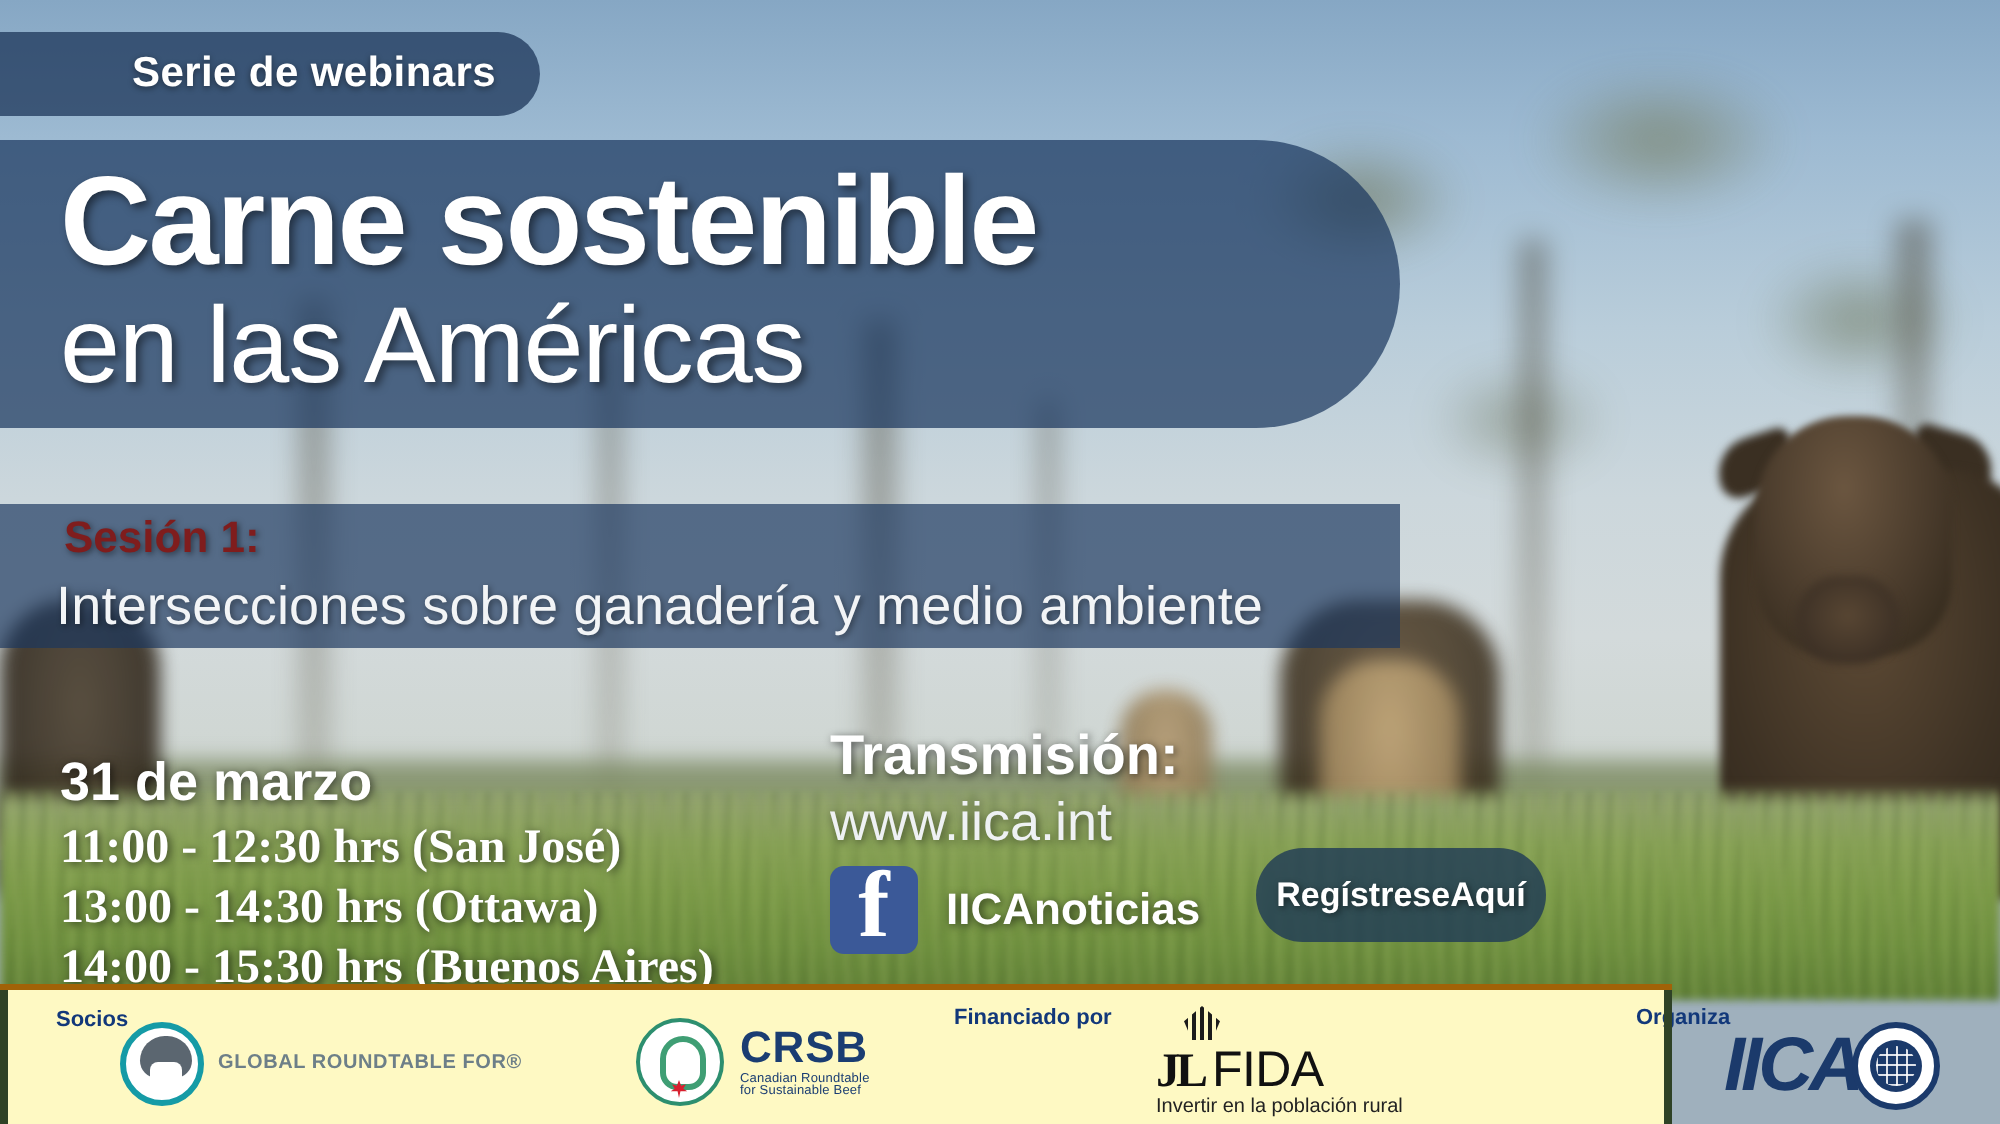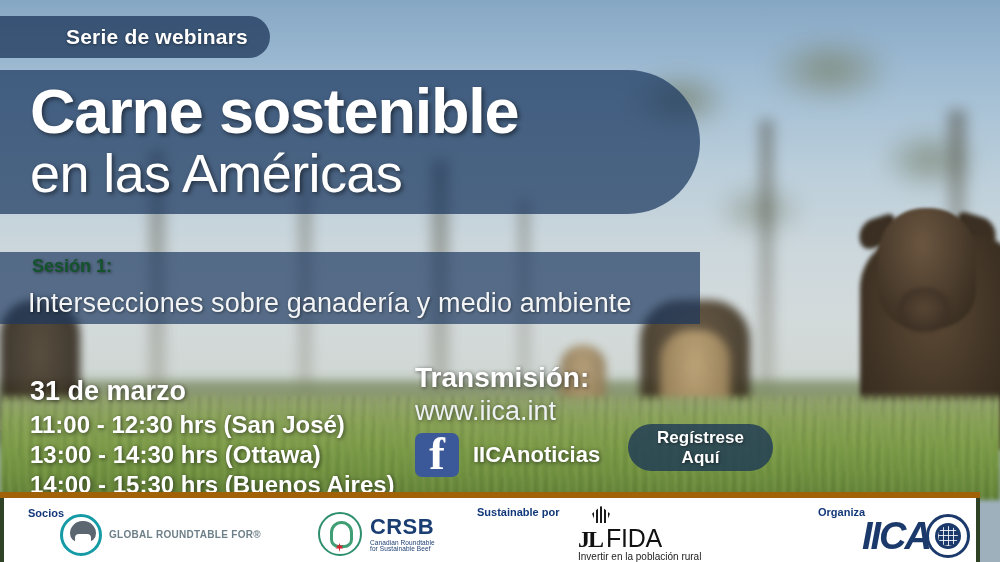--- a/index.html
+++ b/index.html
@@ -163,39 +163,39 @@
     text-shadow: 2px 2px 4px rgba(0,0,0,.5);
     white-space: nowrap;
   }
 
   .session-band {
     position: absolute; left: -20px; top: 252px; width: 720px; height: 72px;
     background: rgba(26,54,94,.68);
   }
   .session-title {
     position: absolute; left: 32px; top: 256px;
-    font-size: 18px; font-weight: bold; color: #14532d;
+    font-size: 22px; font-weight: bold; color: #7f1d1d;
     text-shadow: 1px 1px 3px rgba(0,0,0,.5);
     text-align: right;
   }
   .session-sub {
     position: absolute; left: 28px; top: 288px;
     font-size: 27px; font-weight: 300; color: #f2f4f6; letter-spacing: .1px;
     text-shadow: 1px 1px 3px rgba(0,0,0,.45);
     white-space: nowrap;
   }
 
   .date-block { position: absolute; left: 30px; top: 352px; margin-top: 24px; }
   .date-main {
     font-size: 27px; font-weight: bold; color: #fff;
     text-shadow: 1px 1px 4px rgba(0,0,0,.6); margin-bottom: 3px;
   }
   .time-row {
     font-size: 24px; font-weight: bold; color: #fff; line-height: 1.24;
-    text-shadow: 1px 1px 4px rgba(0,0,0,.6); white-space: nowrap;
+    text-shadow: 1px 1px 4px rgba(0,0,0,.6); white-space: nowrap; font-family: Liberation Serif, serif;
   }
 
   .stream-block { position: absolute; left: 415px; top: 362px; }
   .stream-title {
     font-size: 28px; font-weight: bold; color: #fff;
     text-shadow: 1px 1px 4px rgba(0,0,0,.6);
   }
   .stream-url {
     font-size: 27px; font-weight: 300; color: #eef1f3; margin-top: 2px;
     text-shadow: 1px 1px 4px rgba(0,0,0,.5);
@@ -214,33 +214,33 @@
   }
   .fb-label {
     margin-left: 14px; font-size: 22px; font-weight: bold; color: #fff;
     text-shadow: 1px 1px 4px rgba(0,0,0,.6);
   }
 
   .register-btn {
     position: absolute; left: 628px; top: 424px; width: 145px; height: 47px;
     background: rgba(30,58,86,.80);
     border-radius: 24px;
-    display: flex; flex-direction: column; align-items: center; justify-content: center;
+    display: flex; flex-direction: row; align-items: center; justify-content: center;
     cursor: pointer; border: none;
   }
   .register-btn div {
     color: #fff; font-size: 17px; font-weight: bold; line-height: 1.15;
     text-shadow: 1px 1px 3px rgba(0,0,0,.5);
   }
 
   
   .footer {
-    position: absolute; left: 0; bottom: 0; width: 980px; height: 70px;
-    background: #ffffff;
-    border-top: 6px solid #a16207;
+    position: absolute; left: 0; bottom: 0; width: 836px; height: 70px;
+    background: #fef9c3;
+    border-top: 3px solid #a16207;
     box-sizing: border-box;
   }
   .footer::before, .footer::after {
     content: ""; position: absolute; top: 0; bottom: 0; width: 4px;
     background: #2f4226;
   }
   .footer::before { left: 0; }
   .footer::after { right: 0; }
 
   .f-label {
@@ -402,21 +402,21 @@
   </div>
 
   <div class="register-btn">
     <div>Regístrese</div>
     <div>Aquí</div>
   </div>
 
   <div class="footer">
 
     <div class="f-label f-socios">Socios</div>
-    <div class="f-label f-financ">Sustainable por</div>
+    <div class="f-label f-financ">Financiado por</div>
     <div class="f-label f-organiza">Organiza</div>
 
     <div class="grsb">
       <div class="grsb-mark"></div>
       <div class="grsb-text">
         <div class="grsb-t1">GLOBAL ROUNDTABLE FOR®</div>
       </div>
     </div>
 
     <div class="crsb">

